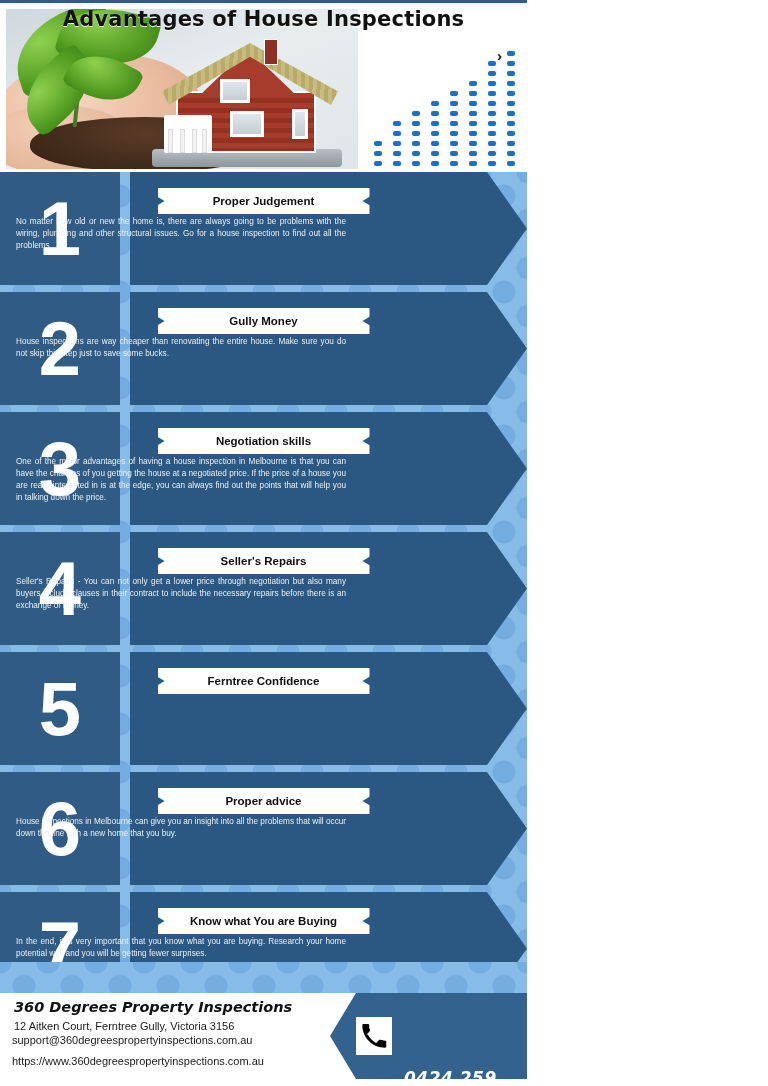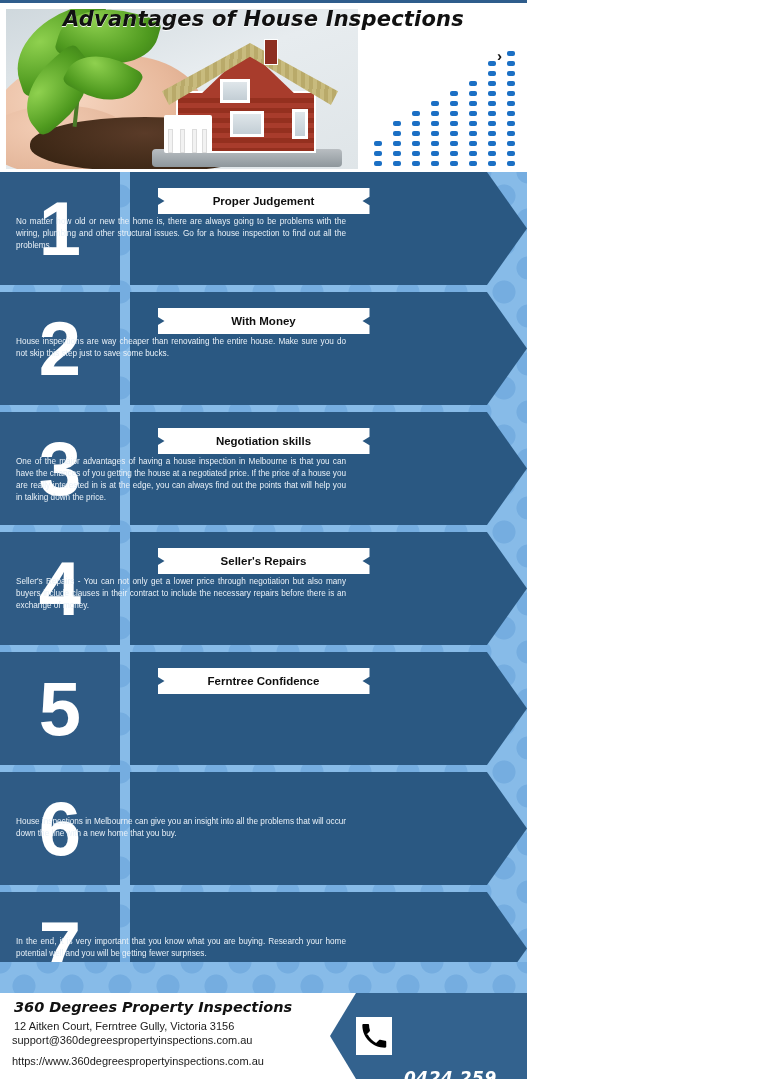--- a/index.html
+++ b/index.html
@@ -54,21 +54,21 @@
   .w3{left:146px;top:72px;width:16px;height:30px;}
   .porch{position:absolute;left:18px;top:78px;width:48px;height:38px;background:#fff;border-radius:2px;}
   .porch b{position:absolute;bottom:0;width:5px;height:24px;background:#f2f2f2;border:1px solid #dcdcdc;box-sizing:border-box;}
   .porch b:nth-child(1){left:4px;} .porch b:nth-child(2){left:16px;}
   .porch b:nth-child(3){left:28px;} .porch b:nth-child(4){left:38px;}
   
   .dotchart{position:absolute;left:360px;top:28px;width:167px;height:140px;overflow:hidden;background:#fff;}
   .dot-col{position:absolute;bottom:0;width:11px;}
   .dot-col s{display:block;width:8px;height:5px;margin:0 0 5px 0;border-radius:2px;background:#1b6fc4;}
   .hdr-title{position:absolute;left:0;top:4px;width:527px;text-align:center;
-    font-size:21px;font-weight:bold;font-style:italic;color:#111;letter-spacing:.2px;
+    font-size:21px;font-weight:bold;color:#111;letter-spacing:.2px;
     font-family:"DejaVu Sans", sans-serif;text-shadow:0 1px 0 rgba(255,255,255,.9);}
   .hdr-arrow{position:absolute;left:497px;top:44px;font-size:15px;color:#111;font-weight:bold;}
 
   
   .body-wrap{position:relative;width:527px;height:790px;background:#87bbe8;}
   .pattern{position:absolute;inset:0;
     background-image:
       radial-gradient(circle at 0 0, #6fa9de 11px, transparent 12px),
       radial-gradient(circle at 48px 0, #6fa9de 11px, transparent 12px),
       radial-gradient(circle at 24px 24px, #6fa9de 11px, transparent 12px),
@@ -259,21 +259,21 @@
       </div>
     </div>
 
     <div class="row">
       <div class="numbox">
             <span>2</span>
           </div>
       <div class="panel"></div>
       <div class="panel-inner">
         <div class="ribbon">
-              <span>With Money</span>
+              <span>Gully Money</span>
             </div>
         <div class="desc">House inspections  are way cheaper than renovating the entire house. Make sure you do not skip this step just to save some bucks.</div>
       </div>
     </div>
 
     <div class="row">
       <div class="numbox">
             <span>3</span>
           </div>
       <div class="panel"></div>
@@ -309,30 +309,36 @@
             </div>
       </div>
     </div>
 
     <div class="row">
       <div class="numbox">
             <span>6</span>
           </div>
       <div class="panel"></div>
       <div class="panel-inner">
+        <div class="ribbon">
+              <span>Proper advice</span>
+            </div>
         <div class="desc">House inspections in Melbourne can give you an insight into all the problems that will occur down the line with a new home that you buy.</div>
       </div>
     </div>
 
     <div class="row">
       <div class="numbox">
             <span>7</span>
           </div>
       <div class="panel"></div>
       <div class="panel-inner">
+        <div class="ribbon">
+              <span>Know what You are Buying</span>
+            </div>
         <div class="desc">In the end, it is very important that you know what you are buying. Research your home potential well and you will be getting fewer surprises.</div>
       </div>
     </div>
   </div>
 
   <div class="footer-wrap">
     <div class="foot-pattern"></div>
     <div class="footer">
       <div class="f-name">360 Degrees Property Inspections</div>
       <div class="f-addr">12 Aitken Court, Ferntree Gully, Victoria 3156</div>

